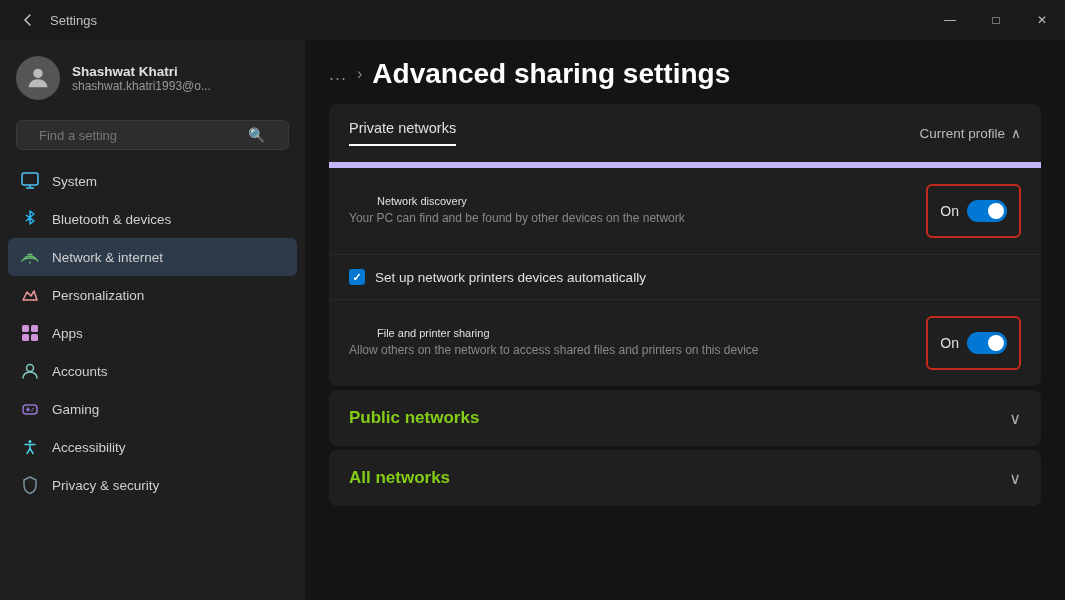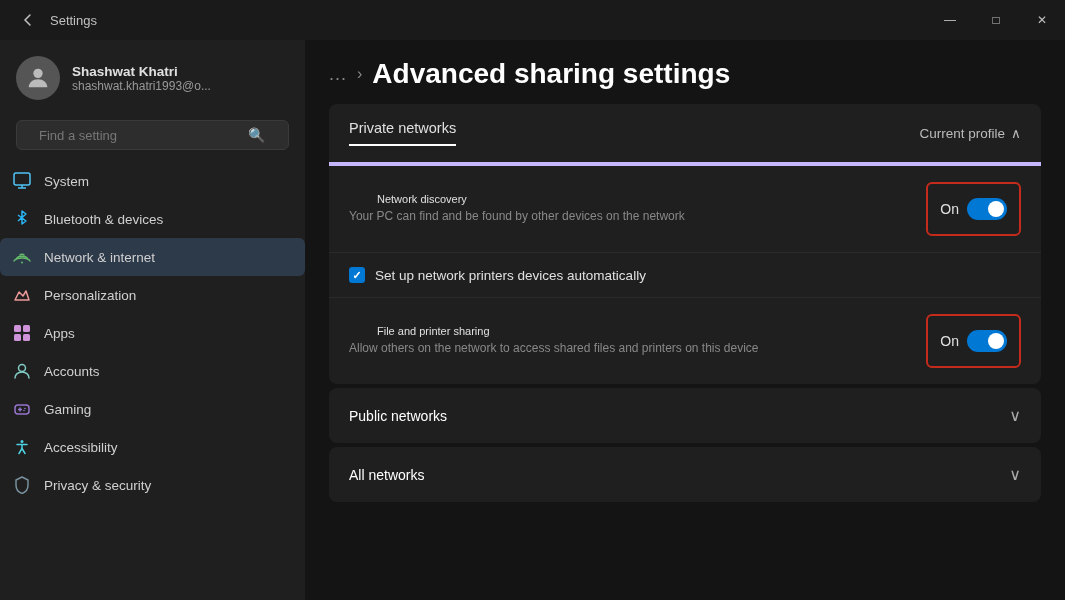--- a/index.html
+++ b/index.html
@@ -109,21 +109,21 @@
       background: transparent;
       border: none;
       outline: none;
       color: #aaa;
       font-size: 13px;
       flex: 1;
     }
     .search-box input::placeholder { color: #777; }
     .search-icon { color: #888; font-size: 14px; }
 
-    .nav-list { flex: 1; overflow-y: auto; padding: 0 0; }
+    .nav-list { flex: 1; overflow-y: auto; padding: 0 8px; }
     .nav-item {
       display: flex;
       align-items: center;
       gap: 12px;
       padding: 9px 12px;
       border-radius: 6px;
       cursor: pointer;
       font-size: 13.5px;
       color: #d0d0d0;
     }
@@ -178,21 +178,21 @@
     .section-header {
       display: flex;
       align-items: center;
       justify-content: space-between;
       padding: 16px 20px;
       cursor: pointer;
     }
 
     
     .private-networks-section .section-header {
-      border-bottom: 4px solid #c4b5fd;
+      border-bottom: 6px solid #c4b5fd;
       cursor: default;
     }
 
     .tab-label {
       font-size: 14.5px;
       font-weight: 500;
       color: #e0e0e0;
       padding-bottom: 8px;
       border-bottom: 2px solid #fff;
       display: inline-block;
@@ -270,23 +270,23 @@
       cursor: pointer;
     }
     .checkbox-check { color: white; font-size: 11px; font-weight: bold; }
     .checkbox-label { font-size: 13.5px; color: #e0e0e0; }
 
     
     .collapsed-section .section-header {
       padding: 18px 20px;
     }
     .section-label {
-      font-size: 14px;
-      font-weight: 400;
-      color: #ffffff;
+      font-size: 17px;
+      font-weight: 700;
+      color: #84cc16;
     }
     .chevron { color: #aaa; font-size: 16px; }
 
     
     .nav-list::-webkit-scrollbar { width: 4px; }
     .nav-list::-webkit-scrollbar-track { background: transparent; }
     .nav-list::-webkit-scrollbar-thumb { background: #444; border-radius: 2px; }
   </style>
 </head>
 <body>

